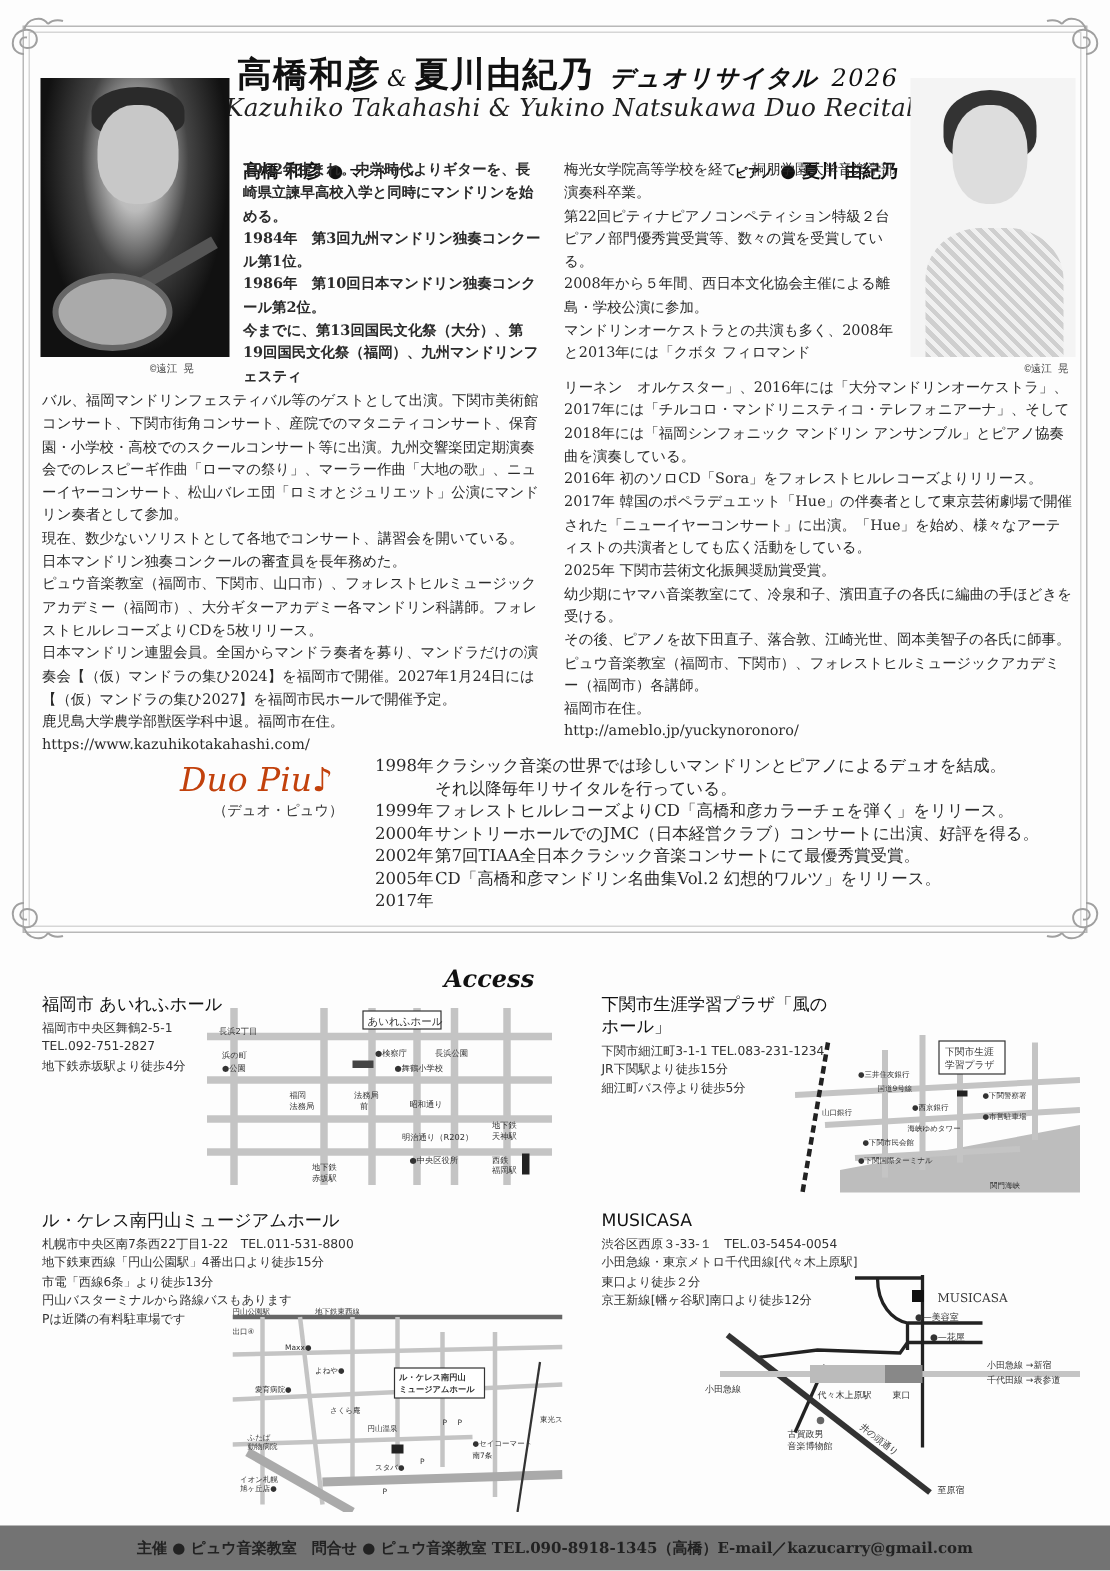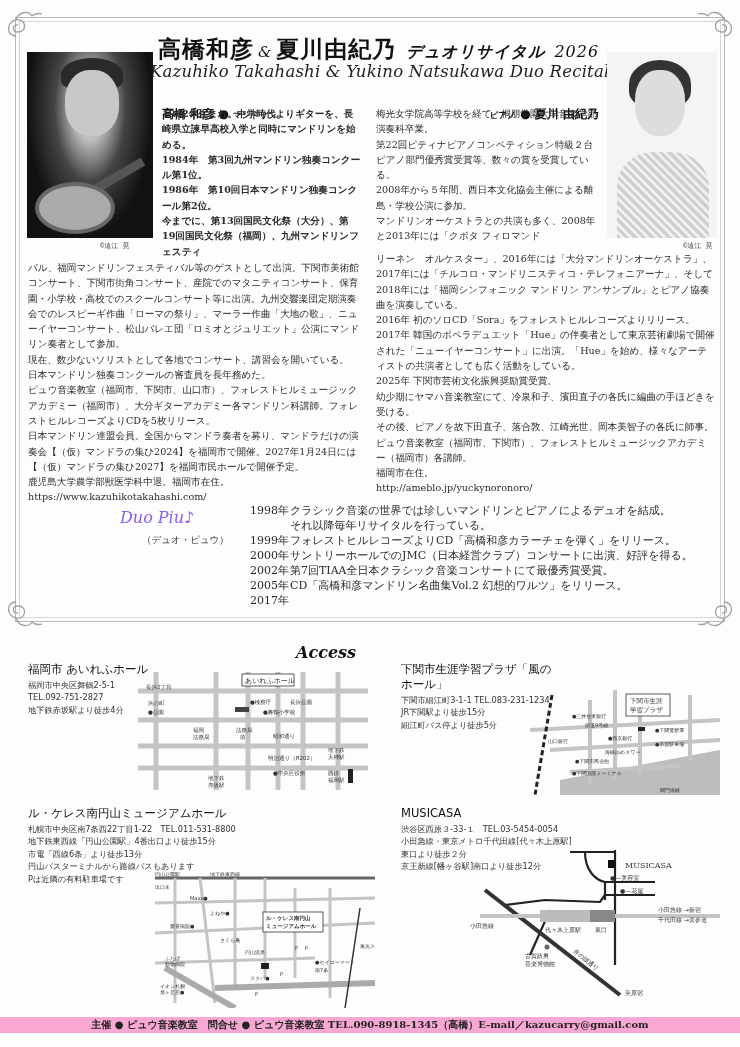--- a/index.html
+++ b/index.html
@@ -32,34 +32,34 @@
   .photo-p .hair { position: absolute; left: 22px; top: 8px; width: 62px; height: 48px; border-radius: 50% 50% 35% 35%; background: #333; }
   .photo-p .dress { position: absolute; left: 10px; top: 100px; width: 92px; height: 86px; border-radius: 40% 40% 0 0; background: repeating-linear-gradient(45deg, #cfcfcf 0 3px, #f0f0f0 3px 6px); }
   .credit { position: absolute; font-size: 7px; color: #444; font-family: Liberation Mono, monospace; }
 
   .bio { position: absolute; font-size: 9.6px; line-height: 15.3px; color: #2a2a2a; }
   .bio p { margin: 0; }
   .name-m { position: absolute; left: 162px; top: 106px; font-family: "DejaVu Sans", sans-serif; font-weight: bold; font-size: 12px; color: #111; }
   .name-m .role, .name-p .role { font-size: 8.5px; font-weight: bold; }
   .name-p { position: absolute; right: 141px; top: 106px; font-family: "DejaVu Sans", sans-serif; font-weight: bold; font-size: 12px; color: #111; }
 
-  .duo-logo { position: absolute; left: 120px; top: 508px; font-family: "DejaVu Serif", serif; font-style: italic; font-size: 16px; color: #8b5cf6; }
+  .duo-logo { position: absolute; left: 120px; top: 508px; font-family: "DejaVu Serif", serif; font-style: italic; font-size: 22px; color: #c2410c; }
   .duo-reading { position: absolute; left: 142px; top: 534px; font-size: 9.5px; color: #333; }
   .history { position: absolute; left: 250px; top: 503px; font-size: 11px; line-height: 15px; color: #2a2a2a; }
   .history .row { display: flex; }
   .history .yr { width: 40px; flex: none; }
 
   .access-title { position: absolute; left: 296px; top: 643px; font-family: "DejaVu Serif", serif; font-style: italic; font-weight: bold; font-size: 16px; color: #111; }
 
   .venue { position: absolute; font-family: "DejaVu Sans", sans-serif; font-size: 8.2px; line-height: 12.4px; color: #333; }
   .venue .vname { font-size: 11.5px; font-weight: normal; color: #111; margin-bottom: 2px; line-height: 15px; }
   .map { position: absolute; }
   .map svg { width: 100%; height: 100%; }
 
-  .footer { position: absolute; left: 0; top: 1017px; width: 740px; height: 16px; background: #f9a8d4; display: flex; align-items: center; justify-content: center; font-size: 10px; font-weight: bold; color: #222; }
+  .footer { position: absolute; left: 0; top: 1017px; width: 740px; height: 30px; background: #737373; display: flex; align-items: center; justify-content: center; font-size: 10px; font-weight: bold; color: #222; }
 </style>
 </head>
 <body>
 
 <div class="frame"></div>
 <div class="frame-inner"></div>
 <div class="corner c-tl"><svg viewBox="0 0 42 42">
       <path d="M14 30 C4 30 4 16 14 14 C24 12 26 26 16 26 C10 26 10 18 16 19 M14 14 C16 6 26 4 30 10 M30 10 C34 6 40 8 40 8" fill="none" stroke="currentColor" stroke-width="1.3"></path>
     </svg></div>
 <div class="corner c-tr"><svg viewBox="0 0 42 42">

